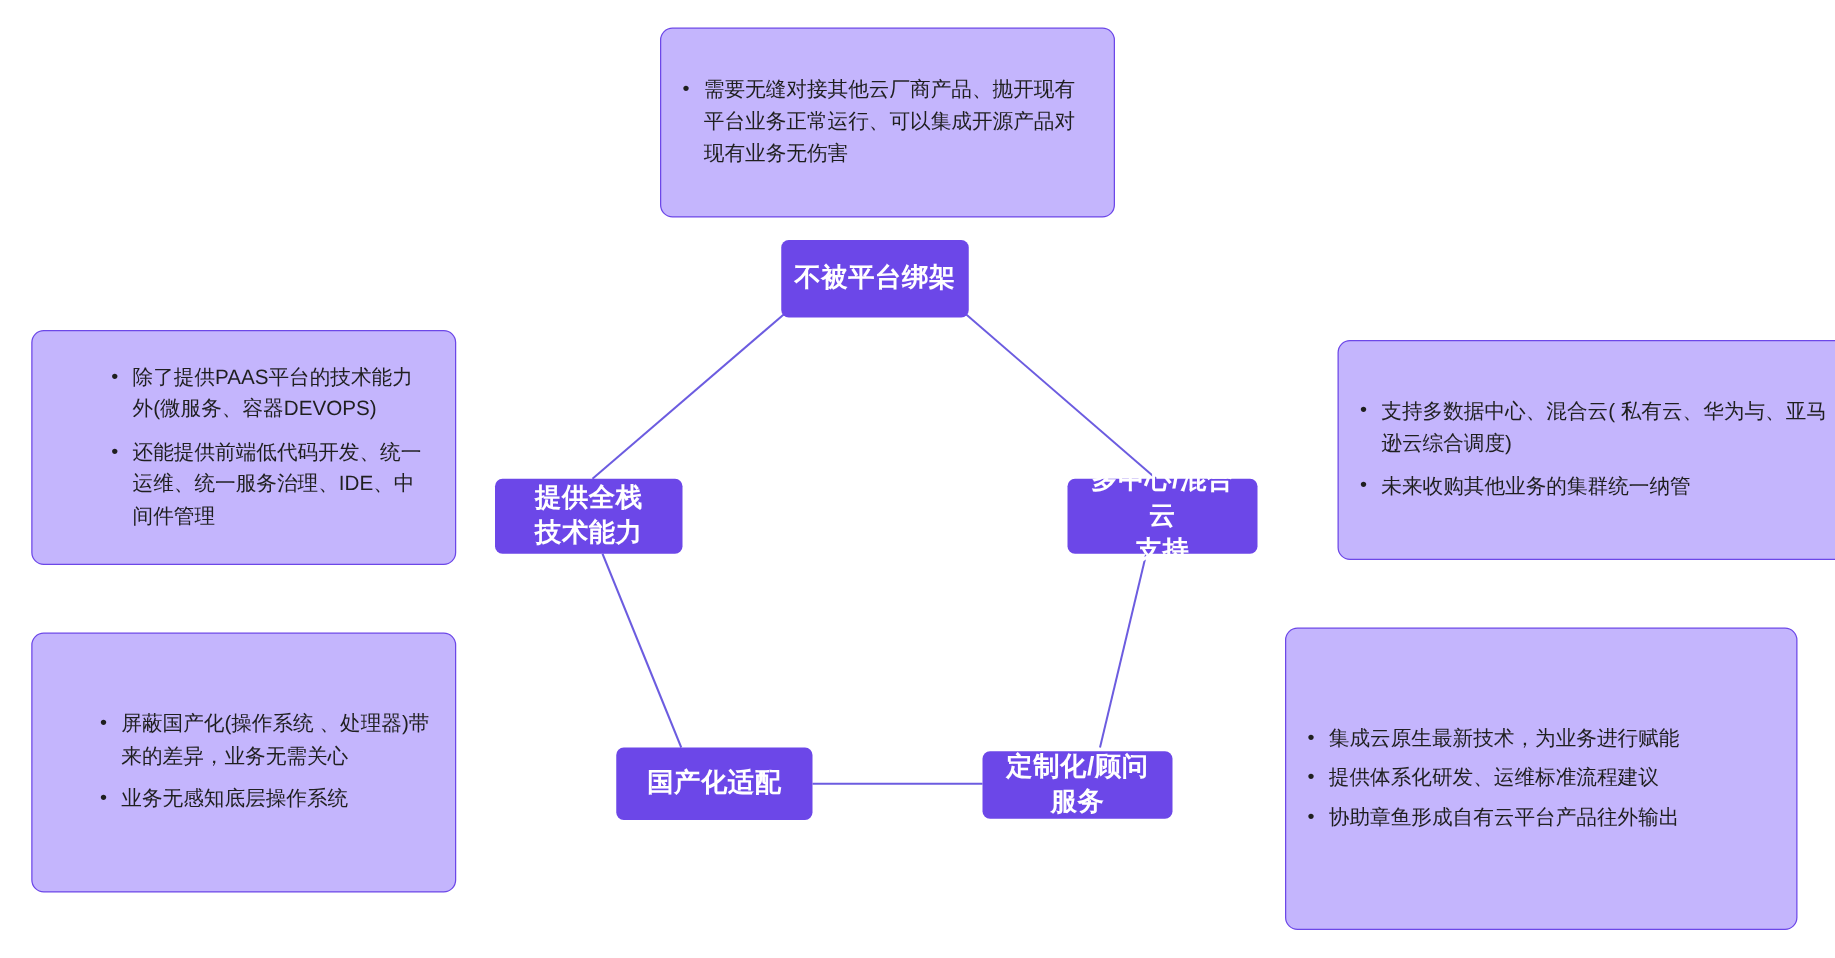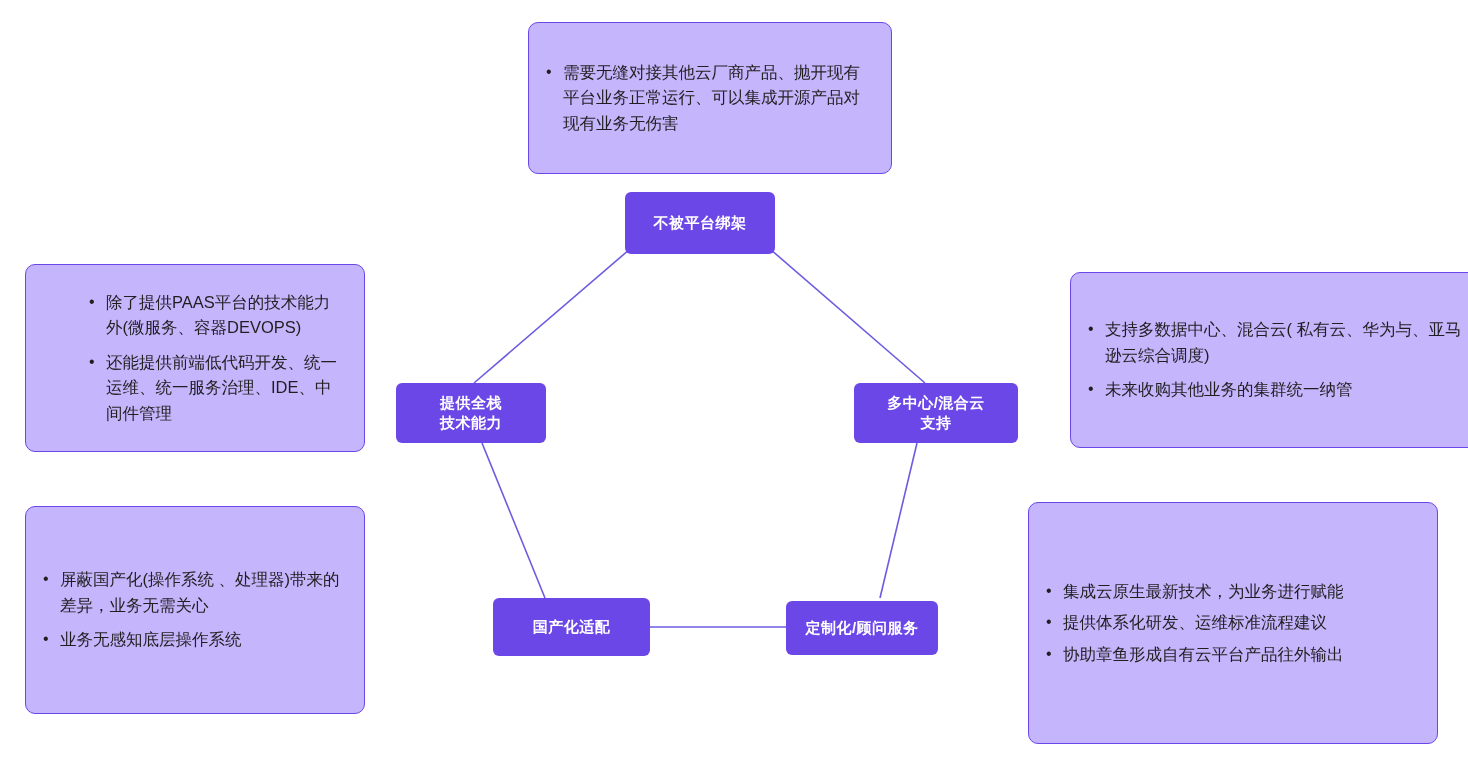--- a/index.html
+++ b/index.html
@@ -30,21 +30,21 @@
     position: absolute;
     box-sizing: border-box;
     background: #6c47e8;
     color: #ffffff;
     border-radius: 6px;
     display: flex;
     align-items: center;
     justify-content: center;
     text-align: center;
     font-weight: bold;
-    font-size: 15px;
+    font-size: 21px;
     line-height: 1.35;
     letter-spacing: 0.5px;
     padding: 6px 10px;
     z-index: 3;
   }
   .callout {
     position: absolute;
     box-sizing: border-box;
     background: #c4b5fd;
     border: 1.5px solid #6c47e8;
@@ -93,21 +93,21 @@
 
   <div class="node" style="left:625px; top:192px; width:150px; height:62px;">
     <span>不被平台绑架</span>
   </div>
 
   <div class="node" style="left:396px; top:383px; width:150px; height:60px; white-space:pre-line;">
     <span style="white-space:pre-line;">提供全栈
 技术能力</span>
   </div>
 
-  <div class="node" style="left:854px; top:383px; width:164px; height:60px; white-space:pre-line;">
+  <div class="node" style="left:854px; top:383px; width:152px; height:60px; white-space:pre-line;">
     <span style="white-space:pre-line;">多中心/混合云
 支持</span>
   </div>
 
   <div class="node" style="left:493px; top:598px; width:157px; height:58px;">
     <span>国产化适配</span>
   </div>
 
   <div class="node" style="left:786px; top:601px; width:152px; height:54px;">
     <span>定制化/顾问服务</span>
@@ -126,21 +126,21 @@
     </ul>
   </div>
 
   <div class="callout" style="left:1070px; top:272px; width:412px; height:176px;">
     <ul>
       <li>支持多数据中心、混合云( 私有云、华为与、亚马逊云综合调度)</li>
       <li>未来收购其他业务的集群统一纳管</li>
     </ul>
   </div>
 
-  <div class="callout" style="left:25px; top:506px; width:340px; height:208px;">
+  <div class="callout" style="left:25px; top:506px; width:340px; height:208px;padding-left:37px;">
     <ul>
       <li>屏蔽国产化(操作系统 、处理器)带来的差异，业务无需关心</li>
       <li>业务无感知底层操作系统</li>
     </ul>
   </div>
 
   <div class="callout tight" style="left:1028px; top:502px; width:410px; height:242px;">
     <ul>
       <li>集成云原生最新技术，为业务进行赋能</li>
       <li>提供体系化研发、运维标准流程建议</li>

